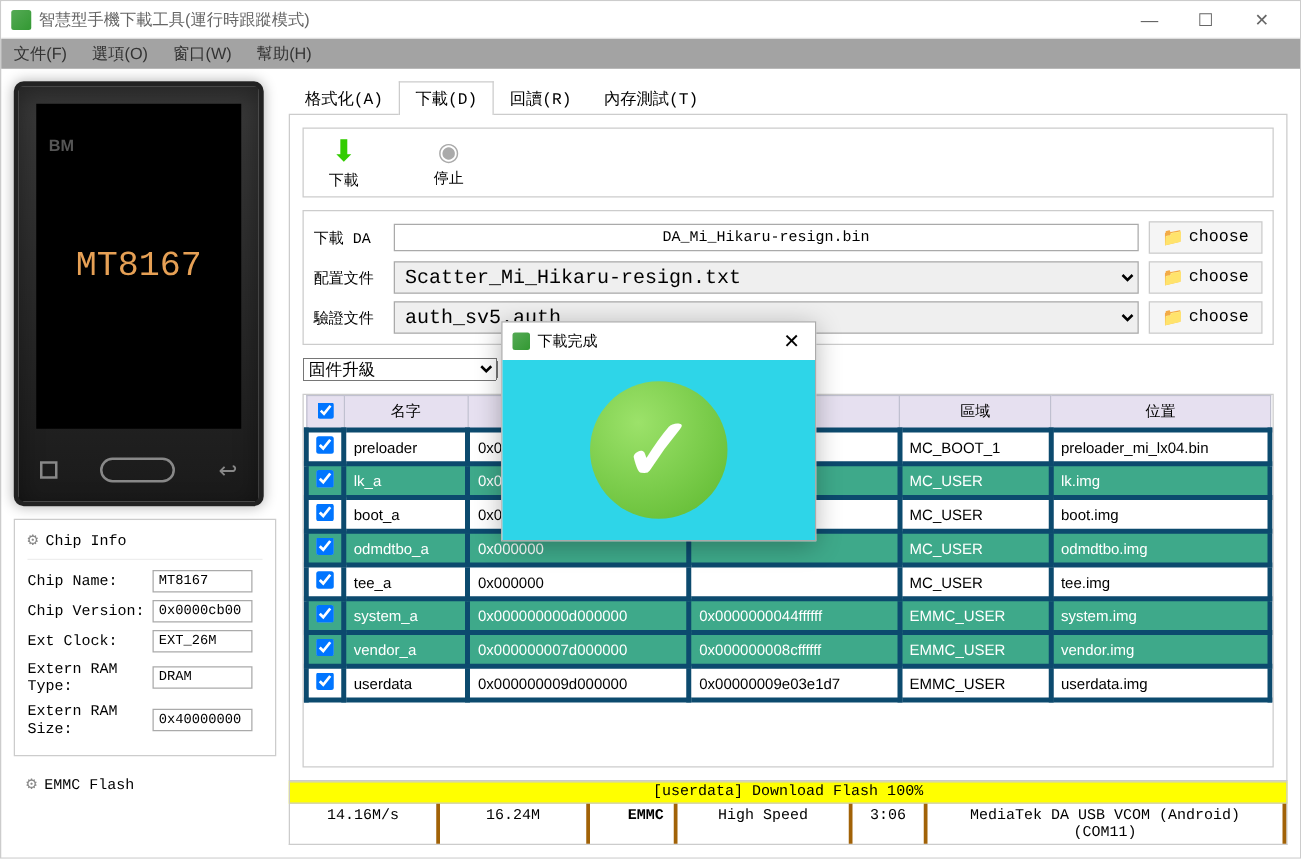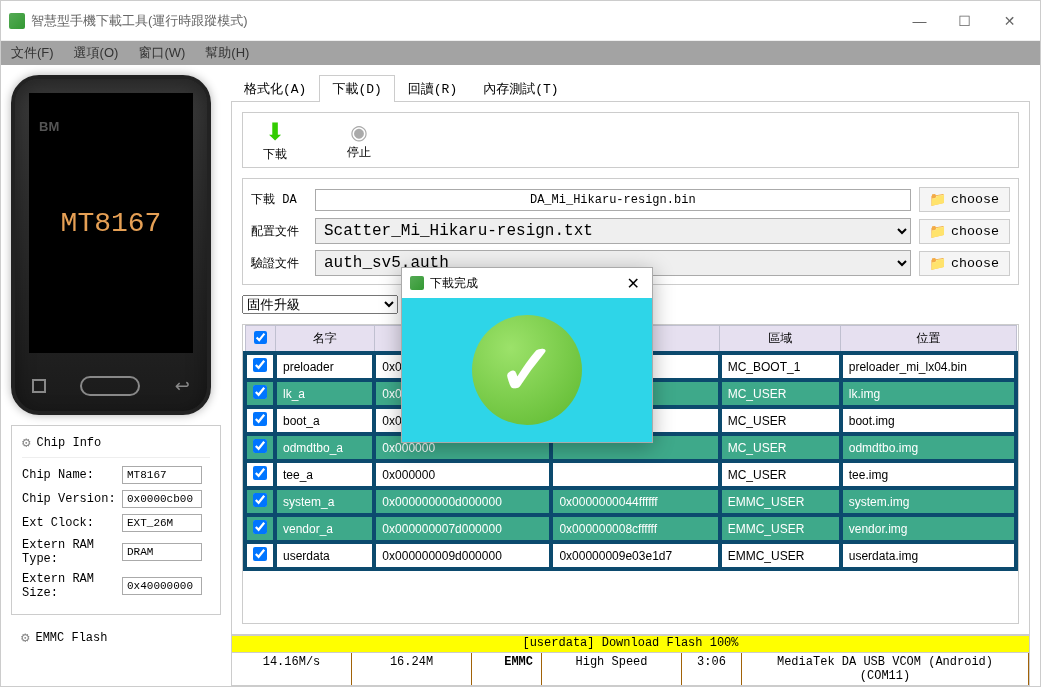--- a/index.html
+++ b/index.html
@@ -1,26 +1,26 @@
 <!DOCTYPE html>
 <html><head>
 <meta charset="utf-8">
 <style>
 * { box-sizing: border-box; margin: 0; padding: 0; }
 body { font-family: "Microsoft YaHei", Arial, sans-serif; font-size: 12px; background: #fff; }
 .window { width: 1041px; height: 687px; border: 1px solid #ccc; position: relative; }
-.titlebar { height: 40px; background: #fff; display: flex; align-items: center; padding: 0 8px; border-bottom: 1px solid #eee; }
+.titlebar { height: 30px; background: #fff; display: flex; align-items: center; padding: 0 8px; border-bottom: 1px solid #eee; }
 .titlebar .app-icon { width: 16px; height: 16px; background: linear-gradient(135deg, #5a5, #393); margin-right: 6px; border-radius: 2px; }
 .titlebar .title { flex: 1; color: #666; font-size: 13px; }
 .win-controls { display: flex; }
 .win-controls div { width: 45px; height: 30px; display: flex; align-items: center; justify-content: center; color: #666; font-size: 14px; }
 .menubar { height: 24px; background: #a3a3a3; display: flex; align-items: center; padding: 0 10px; gap: 20px; color: #333; font-size: 13px; }
 .content { display: flex; padding: 10px; gap: 10px; height: calc(100% - 54px); }
 .left-col { width: 210px; display: flex; flex-direction: column; gap: 10px; }
-.phone { width: 200px; height: 340px; background: linear-gradient(180deg, #3a3a3a, #1a1a1a); border-radius: 28px; box-shadow: 0 6px 20px rgba(0,0,0,.4) inset, 0 0 10px rgba(0,0,0,.3); position: relative; padding: 14px; border: 4px solid #222; }
+.phone { width: 200px; height: 340px; background: linear-gradient(180deg, #3a3a3a, #1a1a1a); border-radius: 8px; box-shadow: 0 6px 20px rgba(0,0,0,.4) inset, 0 0 10px rgba(0,0,0,.3); position: relative; padding: 14px; border: 4px solid #222; }
 .phone .brand { position: absolute; top: 40px; left: 24px; color: #555; font-size: 13px; font-weight: bold; }
 .phone .screen { width: 100%; height: 260px; background: #000; display: flex; align-items: center; justify-content: center; color: #e6a055; font-family: "Courier New", monospace; font-size: 28px; }
 .phone .nav { position: absolute; bottom: 14px; left: 0; right: 0; display: flex; align-items: center; justify-content: space-around; }
 .phone .nav .sq { width: 14px; height: 14px; border: 2px solid #888; }
 .phone .nav .home { width: 60px; height: 20px; border: 2px solid #888; border-radius: 10px; }
 .phone .nav .back { color: #888; font-size: 18px; }
 .chip-box { border: 1px solid #ccc; padding: 8px 10px; font-family: "Courier New", monospace; font-size: 12px; }
 .chip-box .header { display: flex; align-items: center; gap: 6px; padding-bottom: 6px; border-bottom: 1px solid #eee; margin-bottom: 8px; }
 .chip-box .row { display: flex; align-items: center; margin-bottom: 6px; }
 .chip-box .row label { width: 100px; }
@@ -47,21 +47,21 @@
 .mode-select { width: 156px; margin-bottom: 0; font-family: Liberation Serif, serif; }
 .table-wrap { flex: 1; border: 1px solid #ccc; overflow: auto; }
 table { width: 100%; border-collapse: collapse; font-size: 12px; }
 th { background: #e6e0f0; border: 1px solid #c0c0d0; padding: 4px; font-weight: normal; }
 td { border: 4px solid #0c4a6e; padding: 3px 6px; text-align: left; white-space: nowrap; }
 td.chk { text-align: center; width: 28px; }
 td.chk input { width: 14px; height: 14px; }
 tr.g td { background: #3ea98a; color: #fff; }
 .status-bar { height: 18px; background: #ffff00; text-align: center; font-family: "Courier New", monospace; font-size: 12px; border: 1px solid #ccc; }
 .info-bar { display: flex; border: 1px solid #ccc; border-top: none; font-family: "Courier New", monospace; font-size: 12px; }
-.info-bar span { padding: 2px 8px; border-right: 1px solid #a16207; }
+.info-bar span { padding: 2px 8px; border-right: 3px solid #a16207; }
 .info-bar span:nth-child(1) { width: 120px; text-align: center; }
 .info-bar span:nth-child(2) { width: 120px; text-align: center; }
 .info-bar span:nth-child(3) { width: 70px; text-align: right; font-weight: bold; }
 .info-bar span:nth-child(4) { width: 140px; text-align: center; }
 .info-bar span:nth-child(5) { width: 60px; text-align: center; }
 .info-bar span:nth-child(6) { flex: 1; text-align: center; }
 .dialog { position: absolute; left: 170px; top: 192px; width: 252px; height: 176px; background: #fff; border: 1px solid #aaa; box-shadow: 0 4px 20px rgba(0,0,0,.3); z-index: 10; }
 .dialog-title { height: 30px; display: flex; align-items: center; padding: 0 8px; gap: 6px; }
 .dialog-title .dlg-icon { width: 14px; height: 14px; background: linear-gradient(135deg,#5a5,#393); border-radius: 2px; }
 .dialog-title .txt { flex: 1; font-size: 12px; }

